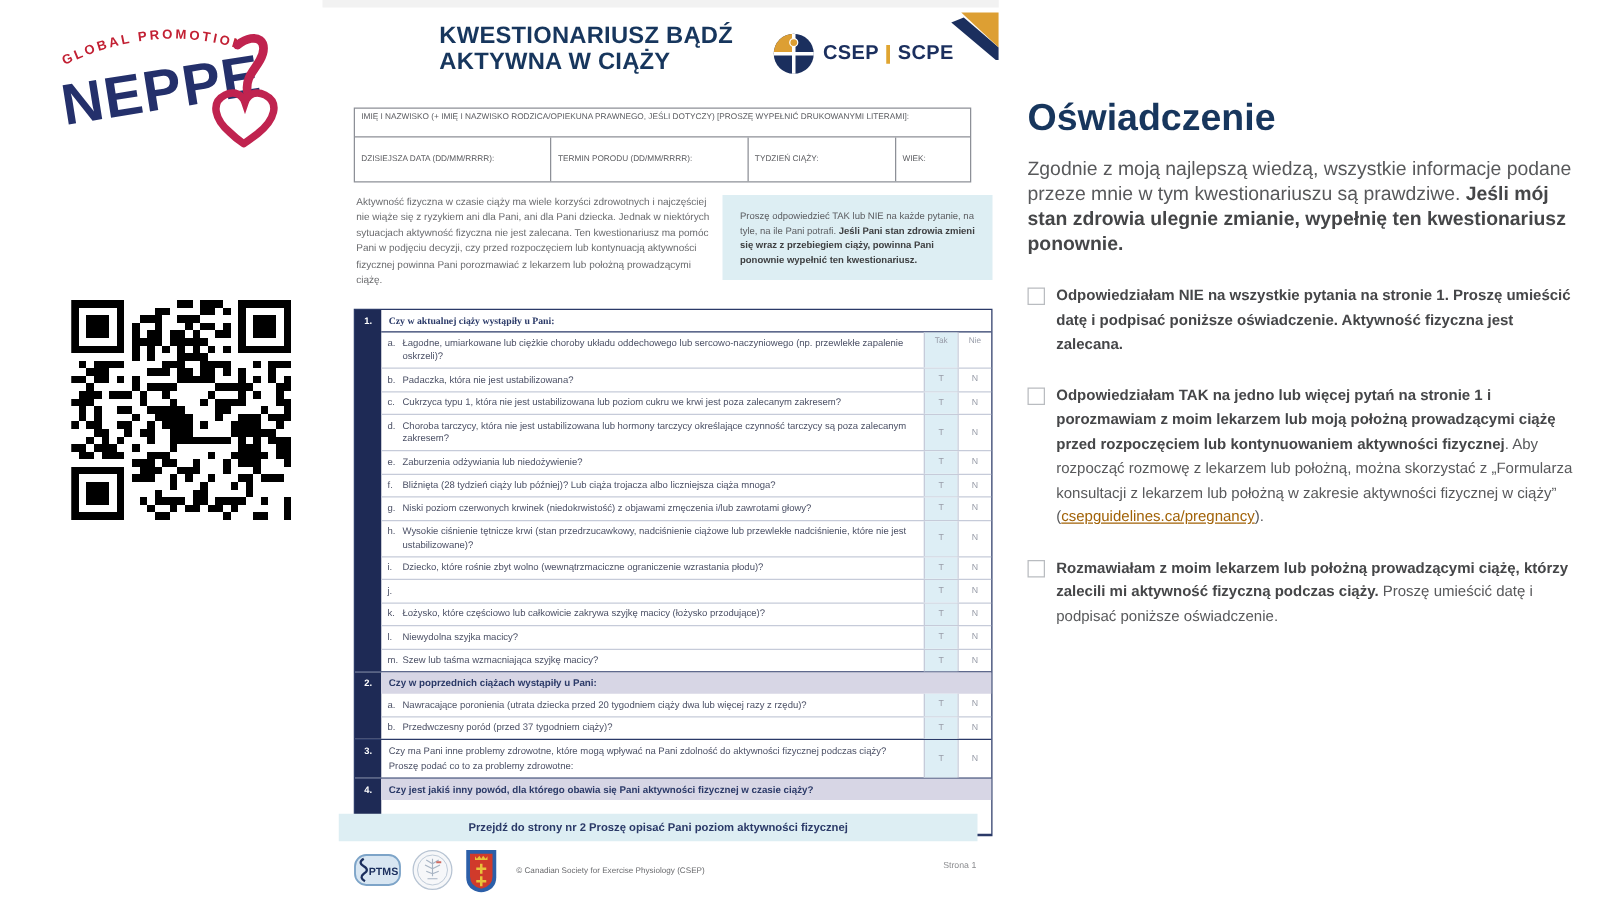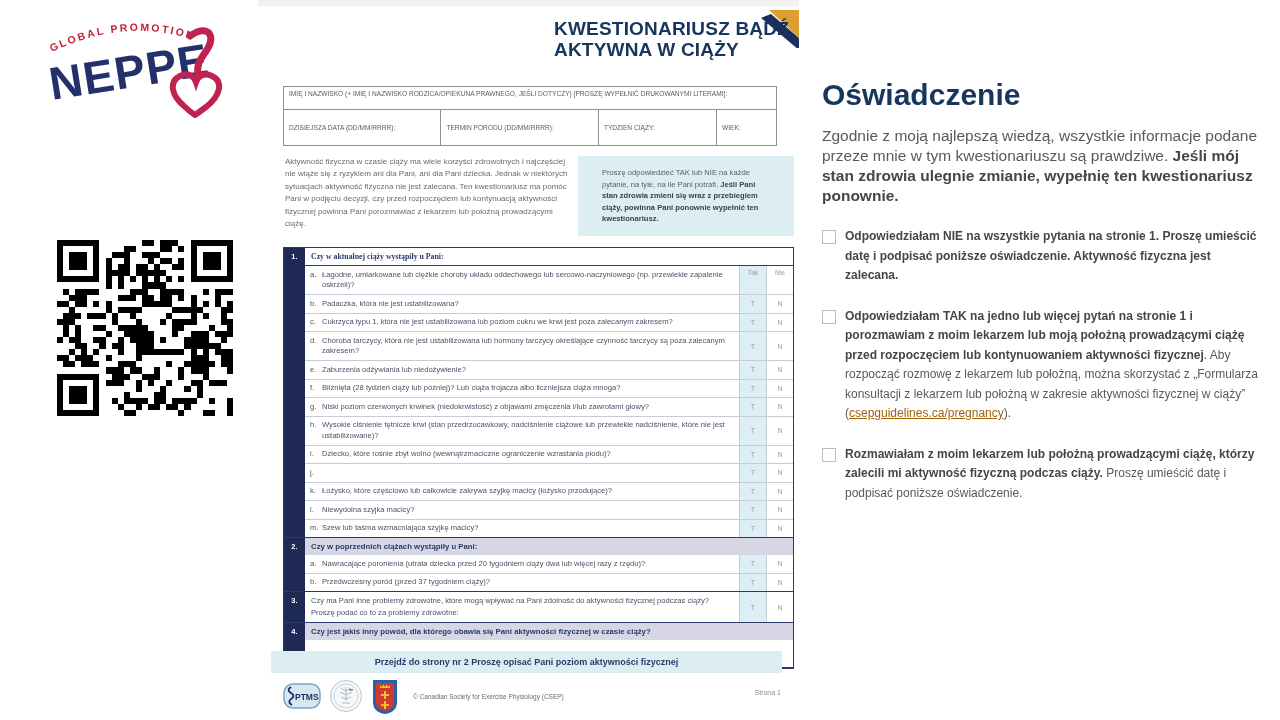--- a/index.html
+++ b/index.html
@@ -23,21 +23,21 @@
 
   
   #formtbl{position:absolute;left:25px;top:80px;width:494px;border:1px solid #8d9097;font-size:6.6px;color:#5b5c60;}
   #formtbl .frow1{height:23px;padding:3px 5px;border-bottom:1px solid #8d9097;}
   #formtbl .frow2{display:flex;height:35px;}
   #formtbl .fcell{padding:3px 5px;display:flex;align-items:center;border-right:1px solid #8d9097;}
   #formtbl .fcell:last-child{border-right:none;}
 
   
   #intro{position:absolute;left:27px;top:150px;width:288px;font-size:8px;line-height:12.4px;color:#6a6b6e;}
-  #notice{position:absolute;left:320px;top:150px;width:216px;background:#ddeef3;padding:11px 24px;
+  #notice{position:absolute;left:320px;top:150px;width:216px;background:#ddeef3;padding:11px 14px;
           font-size:7.6px;line-height:11.5px;color:#5b5c60;}
   #notice b{color:#3f4042;}
 
   
   #qtable{position:absolute;left:25px;top:241px;width:511px;border:1px solid #2b3a68;border-bottom-width:2px;}
   .sec{display:flex;border-top:1px solid #2b3a68;}
   .sec:first-child{border-top:none;}
   .sec-num{width:21px;flex:none;background:#1e2a55;color:#fff;font-size:7.5px;font-weight:bold;
            text-align:center;padding-top:4px;}
   .sec-body{flex:1;min-width:0;}
@@ -502,20 +502,32 @@
     <svg id="corner" viewBox="0 0 40 40">
       <polygon points="2,10 40,42 40,30 12,6" fill="#1b2f5e"></polygon>
       <polygon points="10,2 40,2 40,30" fill="#dd9f33"></polygon>
     </svg>
 
     <div id="doc-header">
       <div id="doc-title">
         <div>KWESTIONARIUSZ BĄDŹ</div>
         <div>AKTYWNA W CIĄŻY</div>
       </div>
+      <div id="brand">
+        <svg width="34" height="34" viewBox="0 0 34 34">
+          <circle cx="17" cy="17" r="16" fill="#1b2f5e"></circle>
+          <path d="M17,1 A16,16 0 0,0 1,17 L17,17 Z" fill="#dd9f33"></path>
+          <rect x="15.6" y="1" width="2.8" height="32" fill="#fff"></rect>
+          <rect x="1" y="15.6" width="32" height="2.8" fill="#fff"></rect>
+          <circle cx="17" cy="8" r="3.2" fill="#dd9f33" stroke="#fff" stroke-width="1"></circle>
+        </svg>
+        <span class="bt">CSEP</span>
+        <span class="bar"></span>
+        <span class="bt">SCPE</span>
+      </div>
     </div>
 
     <div id="formtbl">
       <div class="frow1">IMIĘ I NAZWISKO (+ IMIĘ I NAZWISKO RODZICA/OPIEKUNA PRAWNEGO, JEŚLI DOTYCZY) [PROSZĘ WYPEŁNIĆ DRUKOWANYMI LITERAMI]:</div>
       <div class="frow2">
         <div class="fcell" style="width:32%">DZISIEJSZA DATA (DD/MM/RRRR):</div>
         <div class="fcell" style="width:32%">TERMIN PORODU (DD/MM/RRRR):</div>
         <div class="fcell" style="width:24%">TYDZIEŃ CIĄŻY:</div>
         <div class="fcell" style="width:12%">WIEK:</div>
       </div>

